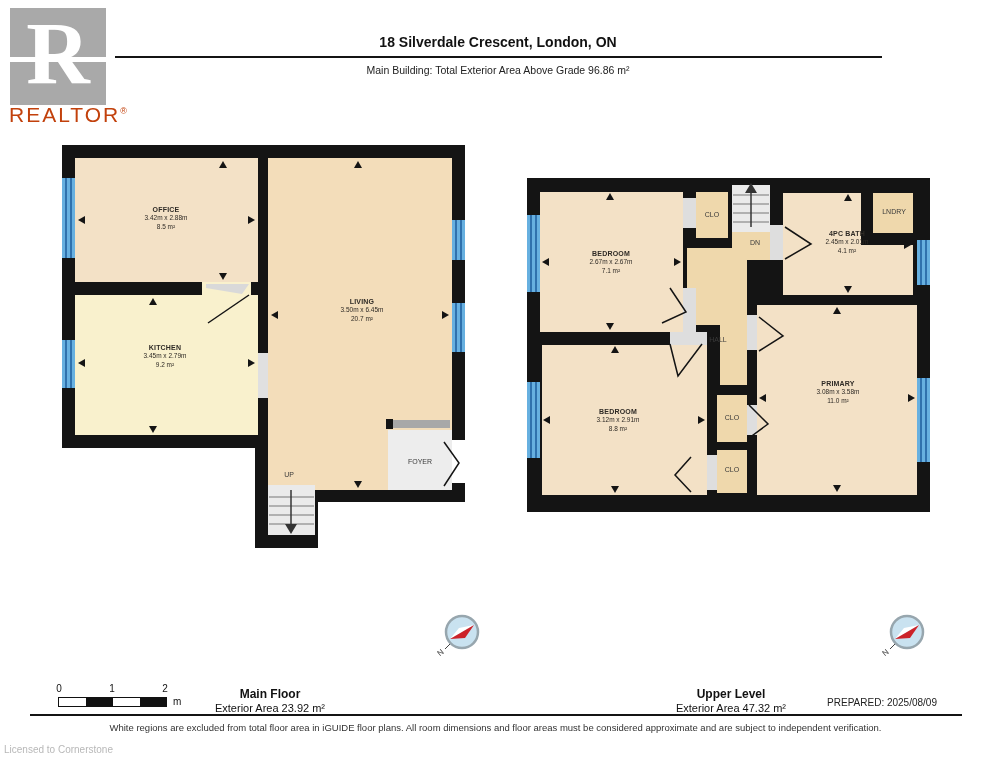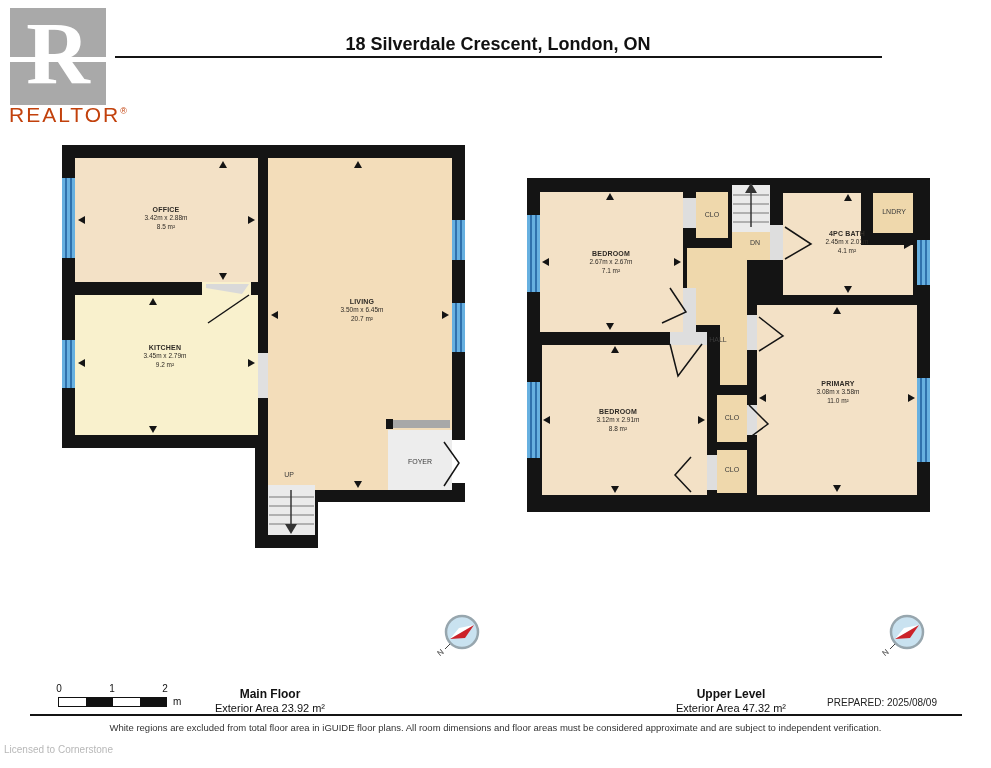--- a/index.html
+++ b/index.html
@@ -5,21 +5,21 @@
   html,body{margin:0;padding:0;background:#fff;}
   .page{position:relative;width:991px;height:768px;background:#fff;overflow:hidden;
         font-family:"Liberation Sans",sans-serif;color:#222;}
   
   .realtor-block{position:absolute;left:10px;top:8px;width:96px;height:97px;background:#a9a9a9;
                  display:flex;align-items:center;justify-content:center;}
   .realtor-r{font-family:"Liberation Serif",serif;font-weight:bold;font-size:88px;color:#fff;line-height:1;margin-top:-6px;}
   .realtor-stripe{position:absolute;left:0;top:49px;width:96px;height:5px;background:#fff;}
   .realtor-text{position:absolute;left:9px;top:103px;font-size:21px;color:#c2410c;letter-spacing:2px;}
   .realtor-text sup{font-size:9px;}
-  .title{position:absolute;left:498px;top:34px;transform:translateX(-50%);font-size:18px;font-weight:bold;color:#111;white-space:nowrap;}
+  .title{position:absolute;left:498px;top:34px;transform:translateX(-50%);font-size:14px;font-weight:bold;color:#111;white-space:nowrap;}
   .title-rule{position:absolute;left:115px;top:56px;width:767px;height:2px;background:#141414;}
   .subtitle{position:absolute;left:498px;top:64px;transform:translateX(-50%);font-size:10.5px;color:#222;white-space:nowrap;}
   
   .plan{position:absolute;}
   
   .room-label{position:absolute;transform:translate(-50%,-50%);text-align:center;line-height:1.35;
               white-space:nowrap;color:#2e2a25;z-index:5;}
   .rn{display:block;font-size:7px;font-weight:bold;letter-spacing:.2px;}
   .rd{display:block;font-size:6.5px;}
   .rs{display:block;font-size:7px;color:#3a3a3a;}
@@ -50,20 +50,21 @@
   <div>
     <div class="realtor-block">
       <span class="realtor-r">R</span>
       <div class="realtor-stripe"></div>
     </div>
     <div class="realtor-text"><span>REALTOR</span><sup>®</sup></div>
   </div>
 
   <div class="title">18 Silverdale Crescent, London, ON</div>
   <div class="title-rule"></div>
+  <div class="subtitle">Main Building: Total Exterior Area Above Grade 96.86 m²</div>
 
   <svg class="plan" style="left:55px;top:135px" width="420" height="420" viewBox="0 0 420 420">
 
     <path d="M7,10 H410 V367 H263 V413 H200 V313 H7 Z" fill="#141414"></path>
 
     <rect x="20" y="23" width="183" height="124" fill="#f3e1c6"></rect>
     <rect x="20" y="160" width="183" height="140" fill="#f9f1cd"></rect>
     <rect x="213" y="23" width="184" height="332" fill="#f3ddba"></rect>
 
     <g>

